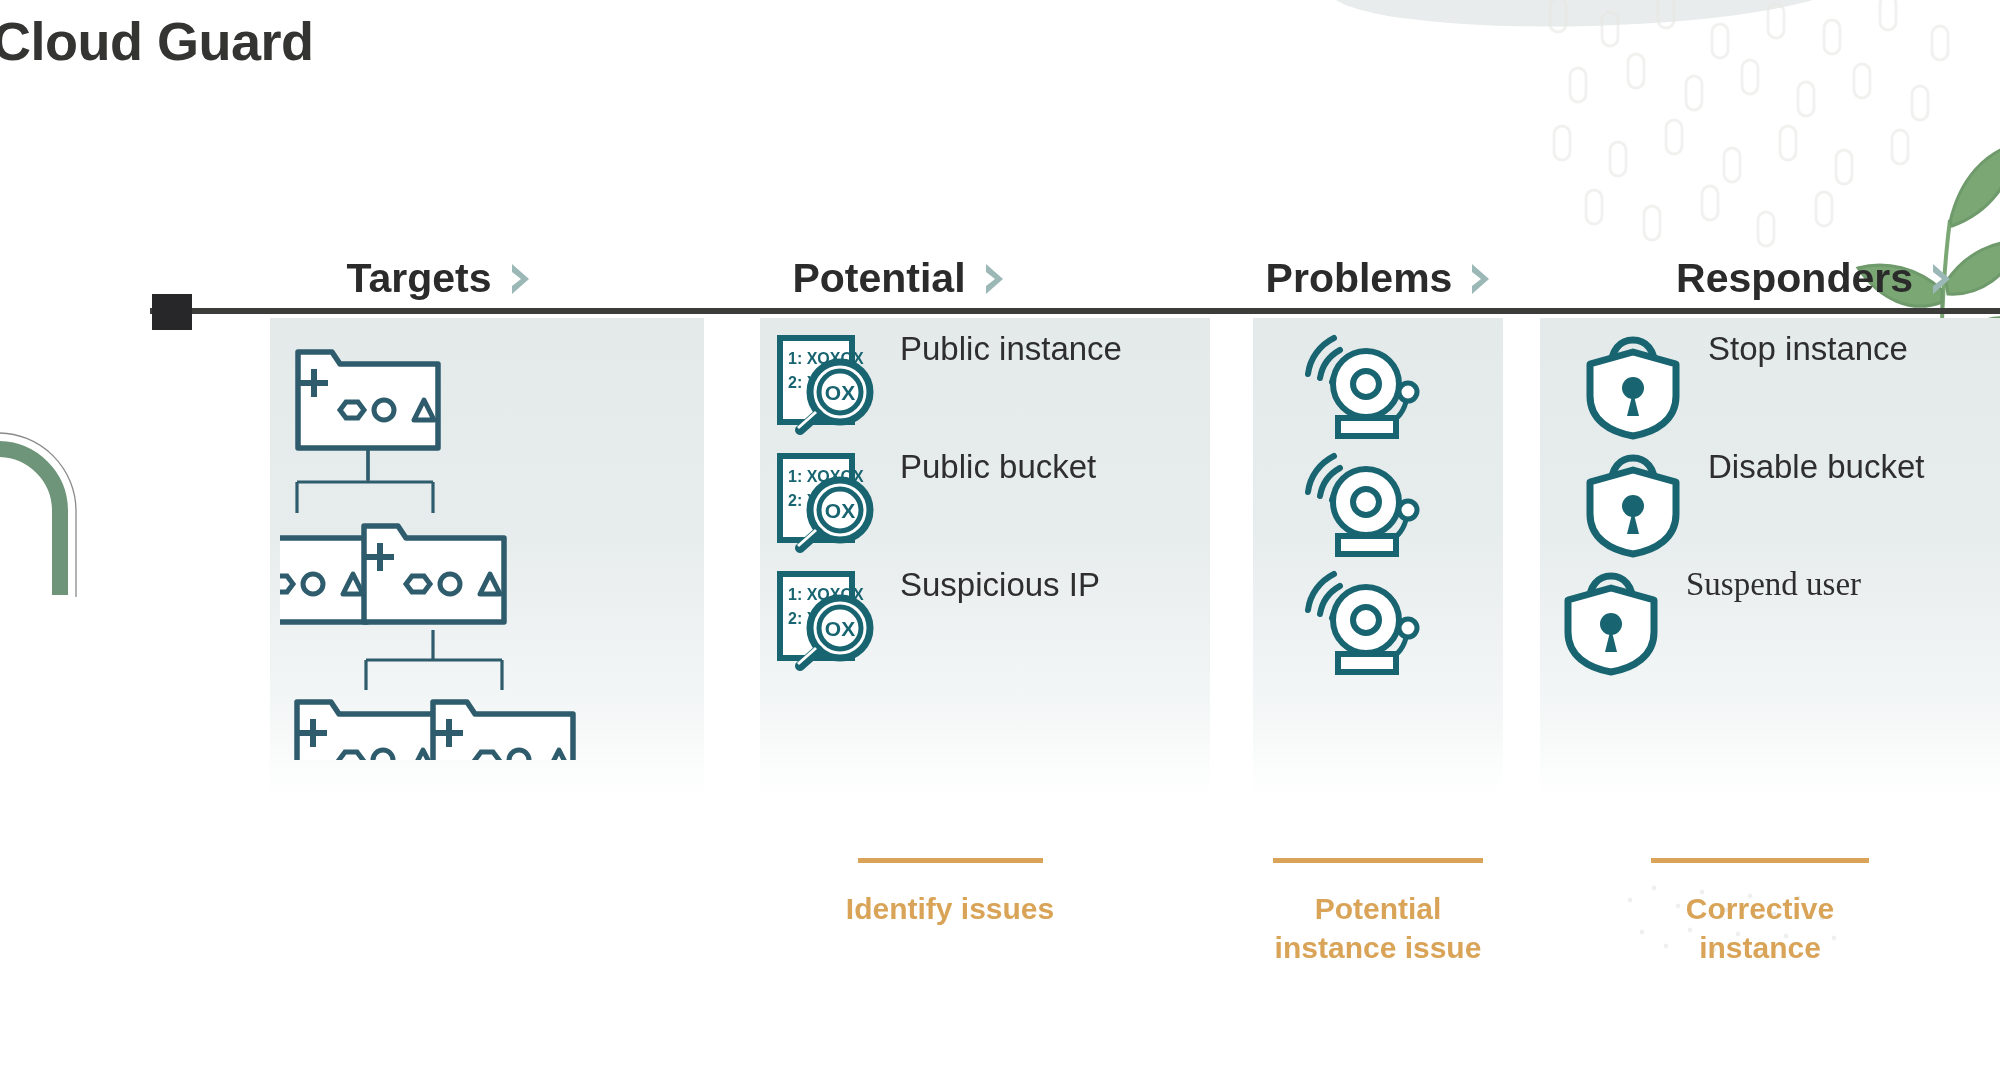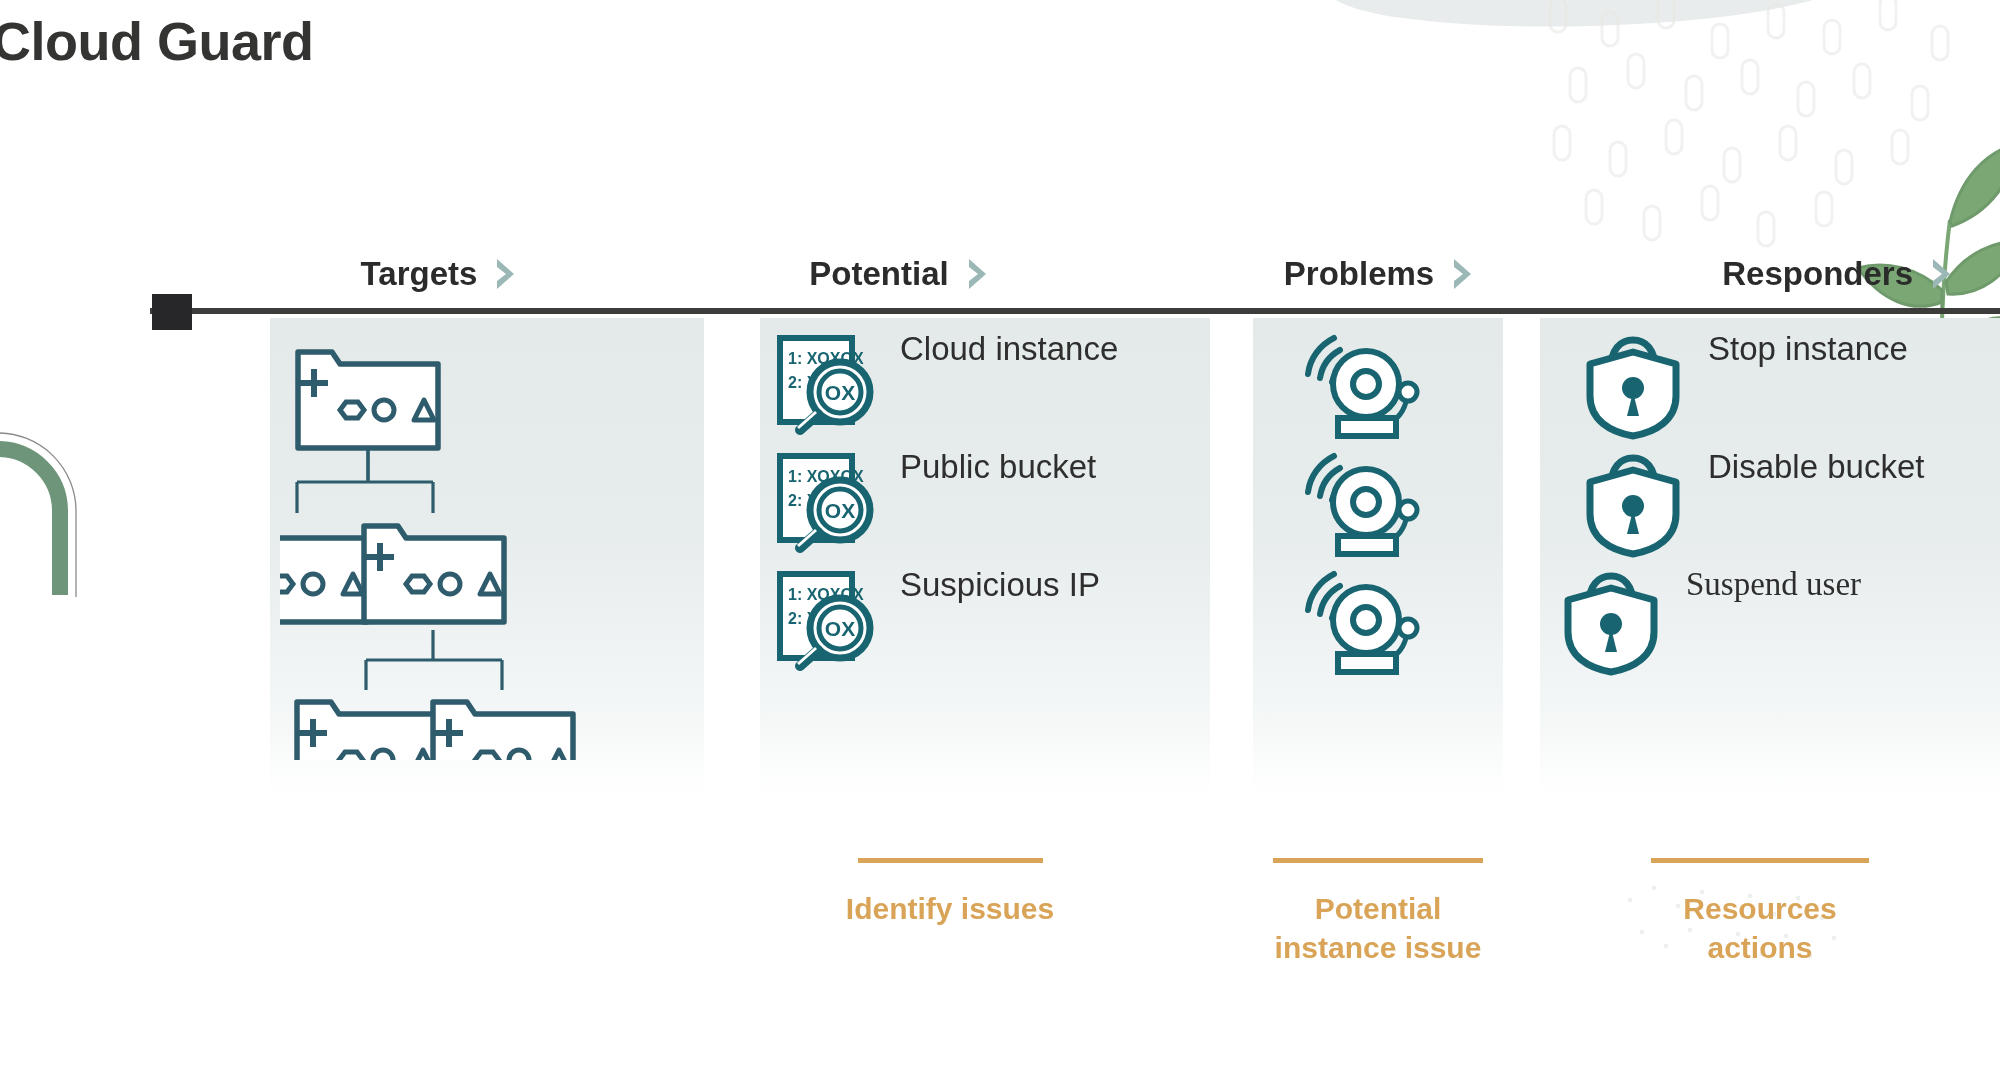--- a/index.html
+++ b/index.html
@@ -27,21 +27,21 @@
   }
 
   
   #diagram{position:absolute;left:0;top:0;width:2000px;height:1067px;}
 
   .axis-line{position:absolute;left:150px;top:308px;width:1850px;height:6px;background:#3c3c3b;}
   .axis-block{position:absolute;left:152px;top:294px;width:40px;height:36px;background:#27272a;}
   .col-head{
     position:absolute;top:255px;
     display:flex;align-items:center;justify-content:center;gap:16px;
-    font-size:33px;font-weight:bold;color:#2b2b2b;white-space:nowrap;
+    font-size:41px;font-weight:bold;color:#2b2b2b;white-space:nowrap;
   }
   .chev{display:inline-block;width:26px;height:34px;flex:none;}
   .panel{
     position:absolute;top:318px;
     background:linear-gradient(180deg,#e4eaea 0%,#e7ecec 45%,#f3f6f6 80%,#ffffff 100%);
   }
   .cap{
     position:absolute;
     text-align:center;color:#d9a457;font-weight:bold;font-size:30px;line-height:1.3;
   }
@@ -215,21 +215,21 @@
     <svg class="row-icon" width="106" height="106" viewBox="0 0 106 106">
       <rect x="8" y="8" width="72" height="84" fill="#ffffff" stroke="#186470" stroke-width="6"></rect>
       <text x="16" y="34" font-family="Liberation Sans, sans-serif" font-size="16" font-weight="bold" fill="#186470">1: XOXOX</text>
       <text x="16" y="58" font-family="Liberation Sans, sans-serif" font-size="16" font-weight="bold" fill="#186470">2: XO</text>
       <circle cx="68" cy="62" r="30" fill="#ffffff" stroke="#186470" stroke-width="7"></circle>
       <circle cx="68" cy="62" r="21" fill="none" stroke="#186470" stroke-width="5"></circle>
       <text x="68" y="70" text-anchor="middle" font-family="Liberation Sans, sans-serif" font-size="21" font-weight="bold" fill="#186470">OX</text>
       <path d="M46 84 L28 100" stroke="#186470" stroke-width="10" stroke-linecap="round"></path>
       <path d="M44 82 L26 98" stroke="#ffffff" stroke-width="3"></path>
     </svg>
-    <span class="row-label">Cloud instance</span>
+    <span class="row-label">Public instance</span>
   </div>
 
   <div class="row" style="left:772px;top:448px;">
     <svg class="row-icon" width="106" height="106" viewBox="0 0 106 106">
       <rect x="8" y="8" width="72" height="84" fill="#ffffff" stroke="#186470" stroke-width="6"></rect>
       <text x="16" y="34" font-family="Liberation Sans, sans-serif" font-size="16" font-weight="bold" fill="#186470">1: XOXOX</text>
       <text x="16" y="58" font-family="Liberation Sans, sans-serif" font-size="16" font-weight="bold" fill="#186470">2: XO</text>
       <circle cx="68" cy="62" r="30" fill="#ffffff" stroke="#186470" stroke-width="7"></circle>
       <circle cx="68" cy="62" r="21" fill="none" stroke="#186470" stroke-width="5"></circle>
       <text x="68" y="70" text-anchor="middle" font-family="Liberation Sans, sans-serif" font-size="21" font-weight="bold" fill="#186470">OX</text>
@@ -354,16 +354,16 @@
       <path d="M31 38 C31 20 40 10 53 10 C66 10 75 20 75 38" fill="none" stroke="#186470" stroke-width="7"></path>
       <path d="M10 34 L53 22 L96 34 L96 66 C96 90 76 102 53 106 C30 102 10 90 10 66 Z" fill="#ffffff" stroke="#186470" stroke-width="7" stroke-linejoin="round"></path>
       <circle cx="53" cy="58" r="11" fill="#186470"></circle>
       <path d="M53 62 L47 86 L59 86 Z" fill="#186470"></path>
     </svg>
     <span class="row-label">Suspend user</span>
   </div>
 
   <div class="cap" style="left:1635px;top:858px;width:250px;">
     <div class="cap-rule" style="width:218px;"></div>
-    <div>Resources actions</div>
+    <div>Corrective instance</div>
   </div>
 
 </div>
 
 </body></html>

